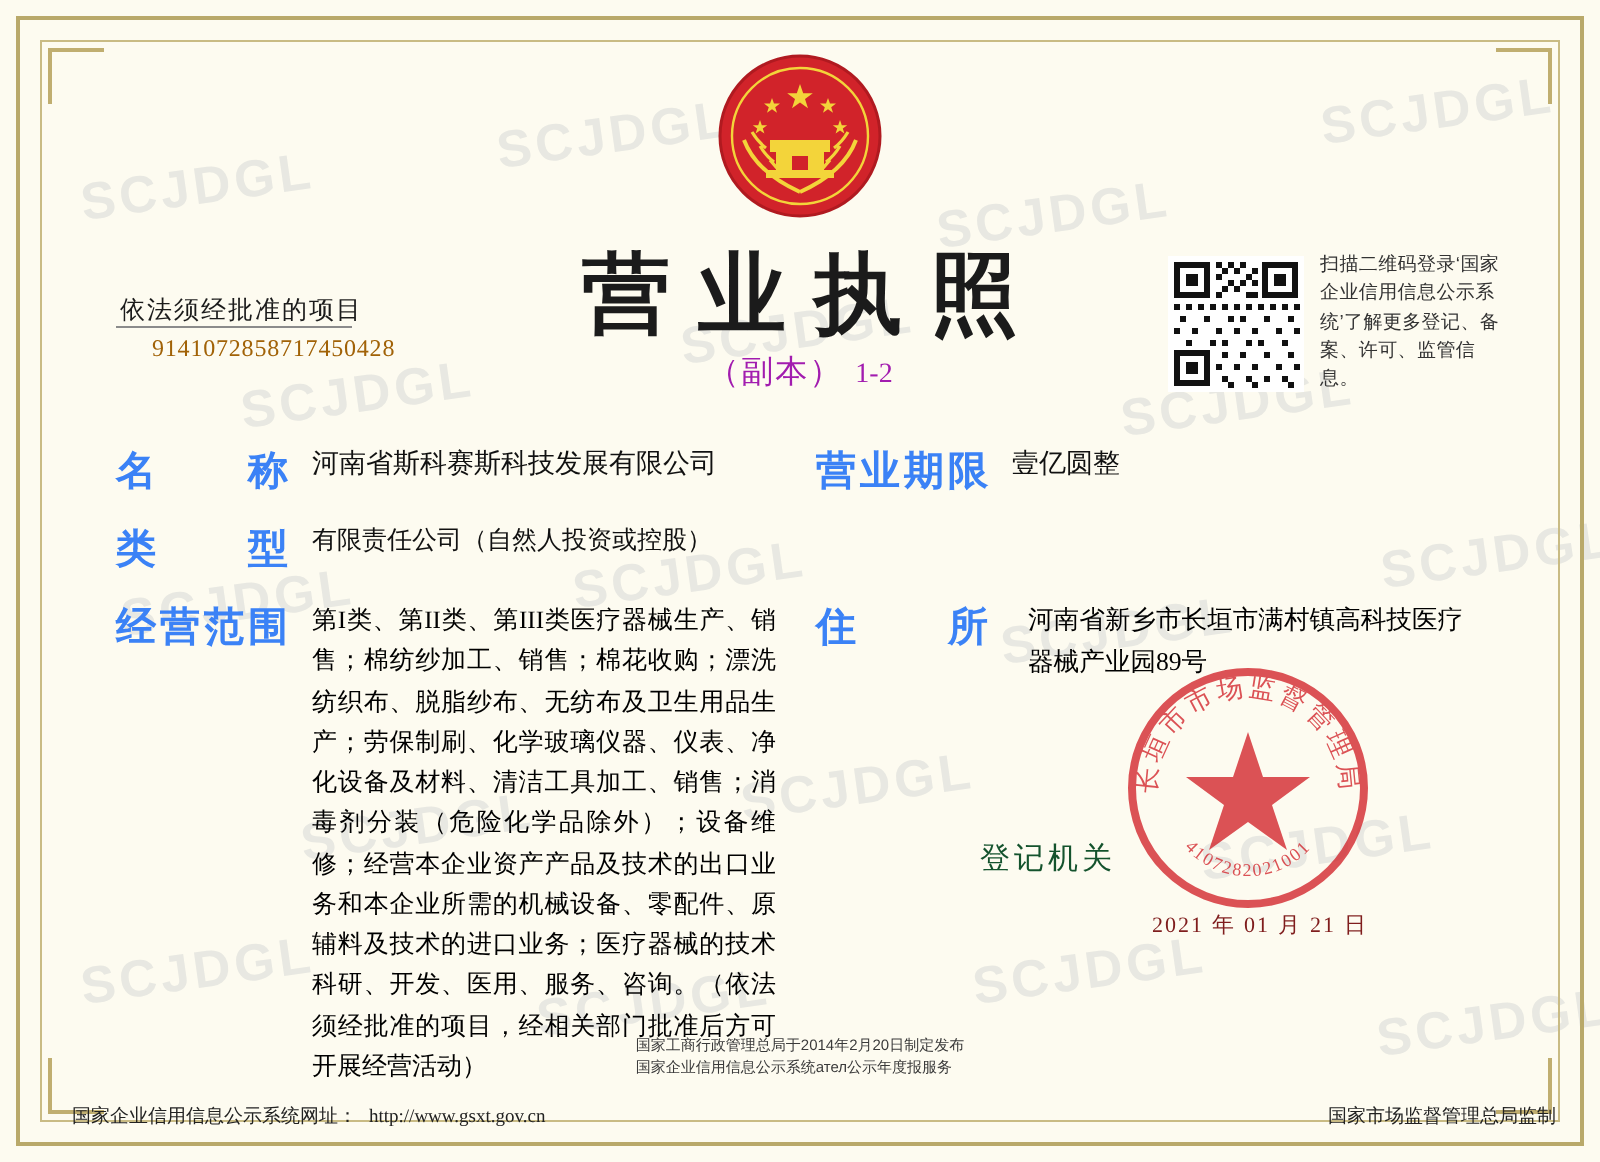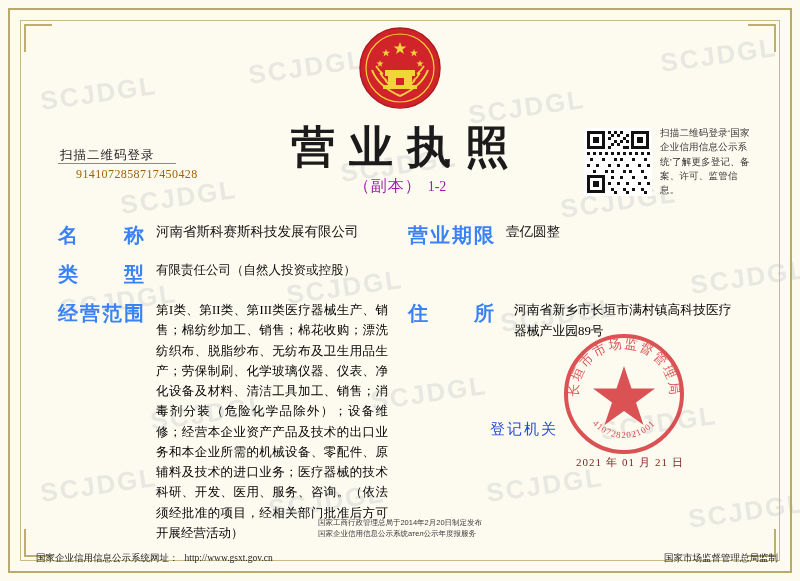--- a/index.html
+++ b/index.html
@@ -211,21 +211,21 @@
     width: 230px;
   }
 
   
   .registry {
     position: absolute;
     left: 490px;
     top: 420px;
     font-size: 15px;
     letter-spacing: 2px;
-    color: #1d4ed8;
+    color: #14532d;
     text-align: center;
   }
   .issue-date {
     position: absolute;
     left: 574px;
     top: 455px;
     font-size: 11px;
     color: #7f1d1d;
     letter-spacing: 1px;
   }
@@ -326,21 +326,21 @@
       <rect x="25" y="59" width="34" height="4" fill="#f3d43a"></rect>
 
       <polygon points="42,16 43.6,20.6 48.4,20.6 44.5,23.5 46,28.1 42,25.2 38,28.1 39.5,23.5 35.6,20.6 40.4,20.6" fill="#f3d43a"></polygon>
       <polygon points="28,23 29,25.8 32,25.8 29.6,27.6 30.5,30.4 28,28.6 25.5,30.4 26.4,27.6 24,25.8 27,25.8" fill="#f3d43a"></polygon>
       <polygon points="56,23 57,25.8 60,25.8 57.6,27.6 58.5,30.4 56,28.6 53.5,30.4 54.4,27.6 52,25.8 55,25.8" fill="#f3d43a"></polygon>
       <polygon points="22,34 22.9,36.6 25.6,36.6 23.4,38.2 24.2,40.8 22,39.2 19.8,40.8 20.6,38.2 18.4,36.6 21.1,36.6" fill="#f3d43a"></polygon>
       <polygon points="62,34 62.9,36.6 65.6,36.6 63.4,38.2 64.2,40.8 62,39.2 59.8,40.8 60.6,38.2 58.4,36.6 61.1,36.6" fill="#f3d43a"></polygon>
     </svg>
   </div>
 
-  <div class="credit-label">扫描二维码登录</div>
+  <div class="credit-label">依法须经批准的项目</div>
   <div class="credit-rule"></div>
   <div class="credit-code">91410728587​17450428</div>
 
   <div class="title">营业执照</div>
   <div class="subtitle">
     <span>（副本）</span><span class="num">1-2</span>
   </div>
 
   <div class="qr">
     <svg width="68" height="68" viewBox="0 0 68 68">

